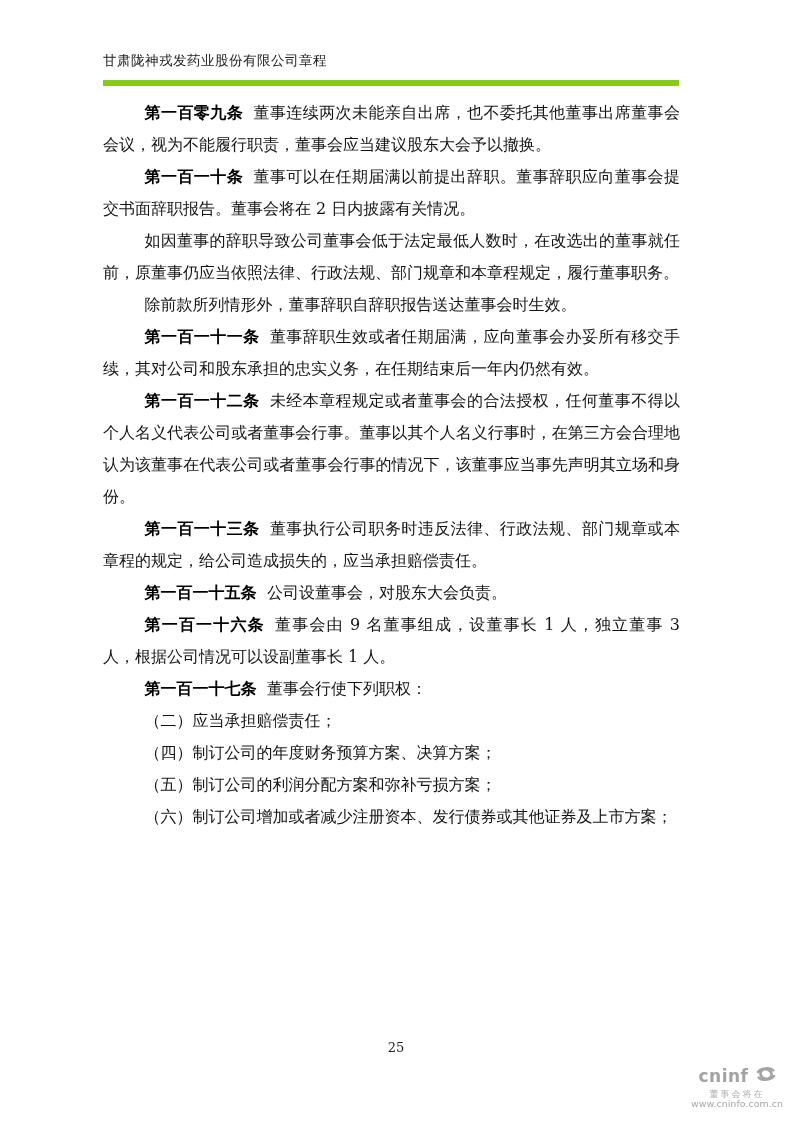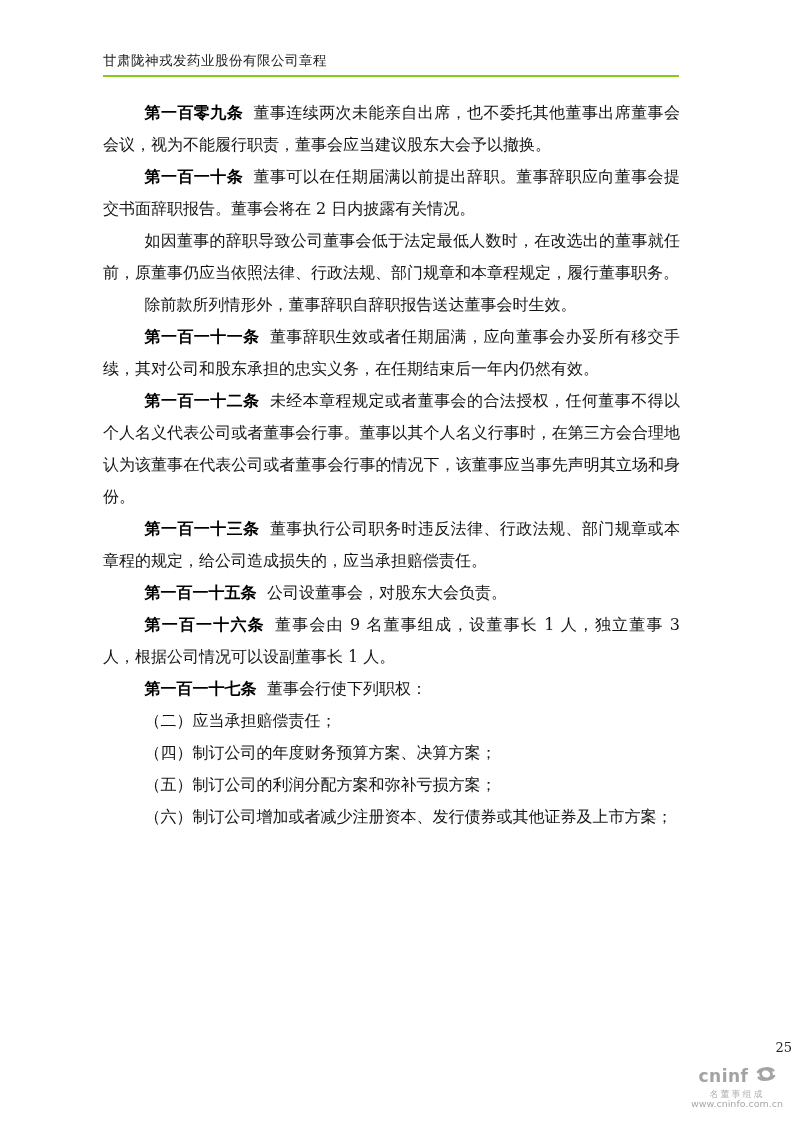--- a/index.html
+++ b/index.html
@@ -12,22 +12,22 @@
     margin: 0 auto;
     background: #ffffff;
     color: #1a1a1a;
     overflow: hidden;
   }
   .header {
     position: absolute;
     left: 103px;
     top: 52px;
     width: 576px;
-    padding-bottom: 5px;
-    border-bottom: 2px solid #84cc16;
+    padding-bottom: 10px;
+    border-bottom: 6px solid #84cc16;
     font-size: 13.5px;
     letter-spacing: 0.5px;
     color: #222;
   }
   .content {
     position: absolute;
     left: 103px;
     top: 97px;
     width: 577px;
     font-size: 16px;
@@ -52,21 +52,21 @@
     line-height: 34px;
     text-indent: 0;
     color: #000;
   }
   .section-heading .sec-label { margin-right: 0.9em; }
   .page-number {
     position: absolute;
     left: 0;
     right: 1px;
     top: 1040px;
-    text-align: right;
+    text-align: center;
     font-size: 13px;
     color: #222;
   }
   .logo {
     position: absolute;
     right: 6px;
     bottom: 12px;
     width: 100px;
     text-align: center;
     color: #a3a3a3;
@@ -143,17 +143,17 @@
       <span class="logo-brand">cninf</span>
       <span class="logo-icon">
         <svg width="20" height="20" viewBox="0 0 24 24" aria-hidden="true">
           <g fill="none" stroke="#a3a3a3" stroke-width="3.2" stroke-linecap="round">
             <path d="M20.5 7.5 A 8.5 6.5 0 1 0 21.5 14.5"></path>
             <path d="M3.5 16.5 A 8.5 6.5 0 1 0 2.5 9.5"></path>
           </g>
         </svg>
       </span>
     </div>
-    <div class="logo-name">名董事组成</div>
+    <div class="logo-name">董事会将在</div>
     <div class="logo-url">www.cninfo.com.cn</div>
   </div>
 
 </div>
 
 </body></html>

